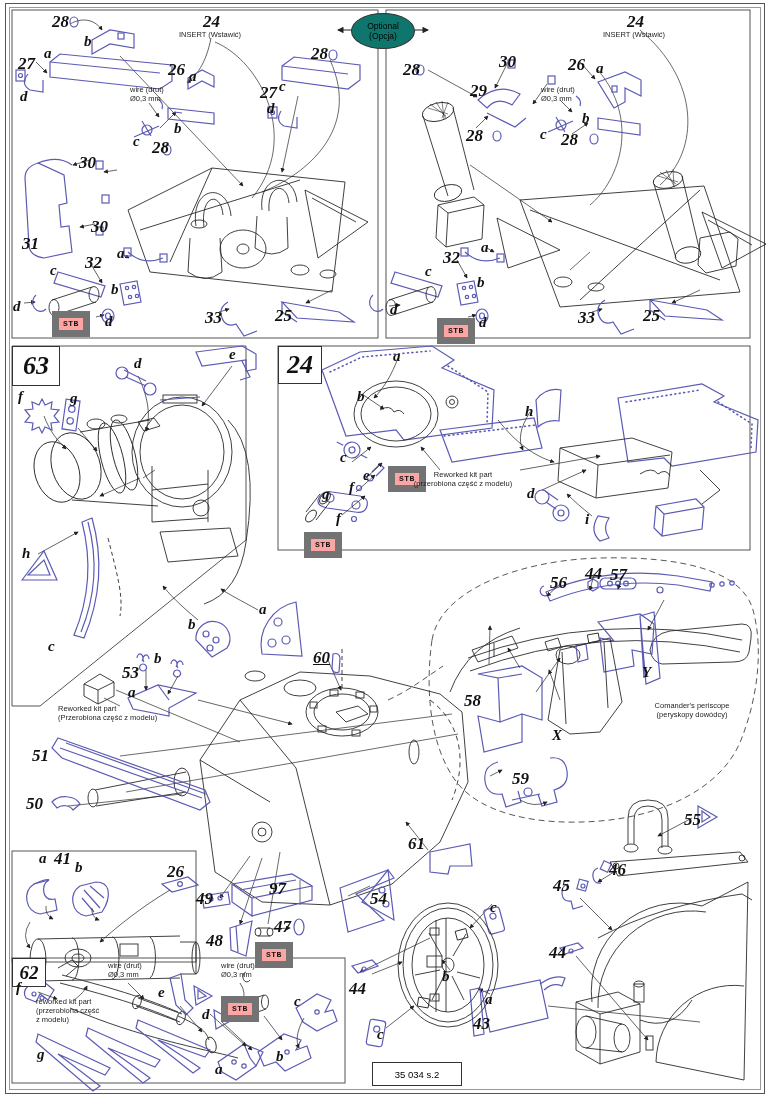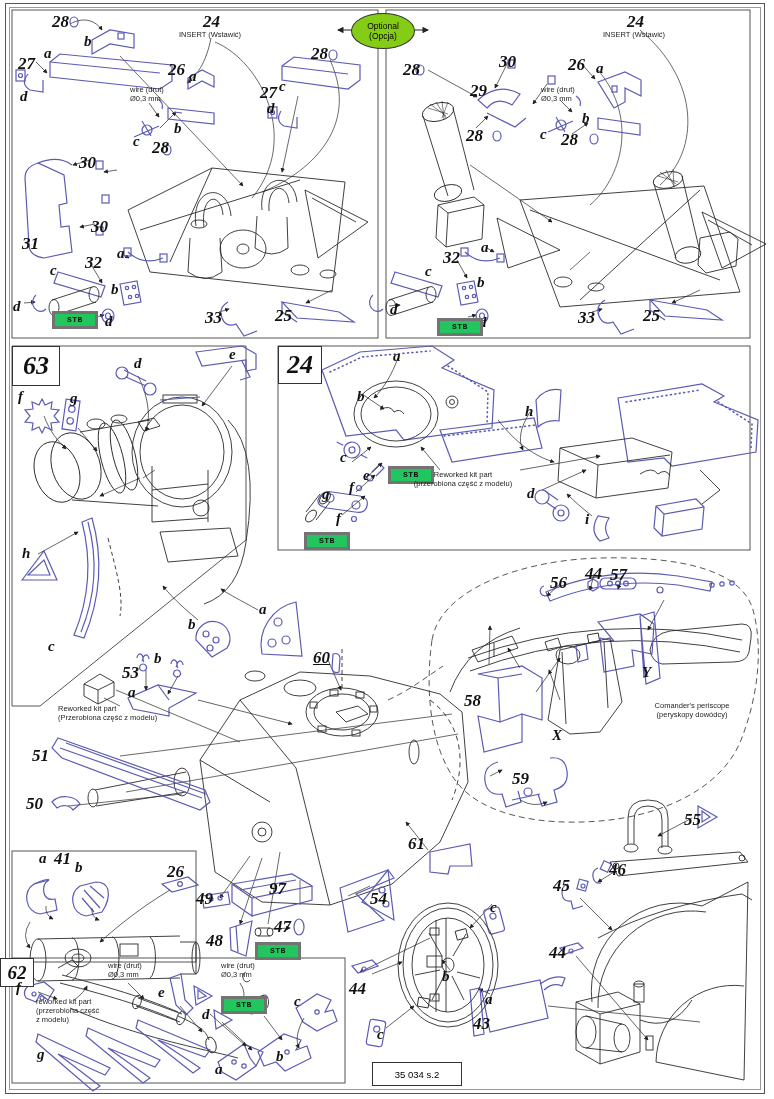--- a/index.html
+++ b/index.html
@@ -4,28 +4,28 @@
 <style>
   html,body{margin:0;padding:0;background:#fff}
   #page{position:relative;width:774px;height:1099px;background:#fff;overflow:hidden;
         font-family:"Liberation Sans",sans-serif}
   .frame{position:absolute;border:1px solid #555;pointer-events:none}
   svg{position:absolute;left:0;top:0}
   .lb{position:absolute;color:#111;line-height:1;white-space:pre-line}
   .num{font:italic 700 17px "Liberation Serif",serif}
   .let{font:italic 700 15px "Liberation Serif",serif}
   .note{font:400 7.5px "Liberation Sans",sans-serif;line-height:1.2;color:#1d1d1d}
-  .stb{font:700 8px "Liberation Mono",monospace;line-height:1;border:3px solid #737373;padding:2px 12px;background:#22c55e;letter-spacing:.5px}
+  .stb{font:700 8px "Liberation Mono",monospace;line-height:1;border:7px solid #737373;padding:2px 4px;background:#fca5a5;letter-spacing:.5px}
   .pnum{position:absolute;border:1.3px solid #333;background:#fff;
         font:italic 700 26px "Liberation Serif",serif;color:#111;
         display:flex;align-items:center;justify-content:center}
   .pnum.small{font-size:19px}
   .badge{position:absolute;border:1px solid #333;border-radius:50%;
          font:400 8.5px "Liberation Sans",sans-serif;line-height:1.2;text-align:center;
-         display:flex;flex-direction:column;justify-content:center;background:#84cc16;z-index:5}
+         display:flex;flex-direction:column;justify-content:center;background:#0f766e;z-index:5}
   .sheet{position:absolute;border:1px solid #333;background:#fff;
          font:400 9.5px "Liberation Sans",sans-serif;
          display:flex;align-items:center;justify-content:center}
 </style>
 </head>
 <body>
 
 <div id="page">
 
   <div class="frame" style="left:5px;top:3px;width:758px;height:1089px"></div>
@@ -617,21 +617,21 @@
     </g>
   </svg>
 
   <div class="badge" style="left:351px;top:13px;width:62px;height:34px">
     <span>Optional</span>
     <span>(Opcja)</span>
   </div>
 
   <div class="pnum" style="left:12px;top:346px;width:46px;height:38px">63</div>
   <div class="pnum" style="left:278px;top:346px;width:42px;height:36px">24</div>
-  <div class="pnum small" style="left:0;top:958px;width:32px;height:27px">62</div>
+  <div class="pnum small" style="left:12px;top:958px;width:32px;height:27px">62</div>
 
   <div class="sheet" style="left:372px;top:1062px;width:88px;height:22px">35 034 s.2</div>
 
   <div id="labels" style="position:absolute;left:0;top:0;width:774px;height:1099px">
       <div class="lb num" style="left: 52px; top: 12px;">28</div>
       <div class="lb let" style="left: 84px; top: 33px;">b</div>
       <div class="lb num" style="left: 203px; top: 12px;">24</div>
       <div class="lb note" style="left: 210px; top: 30px; transform: translateX(-50%); text-align: center;">INSERT (Wstawić)</div>
       <div class="lb num" style="left: 18px; top: 54px;">27</div>
       <div class="lb let" style="left: 44px; top: 45px;">a</div>

